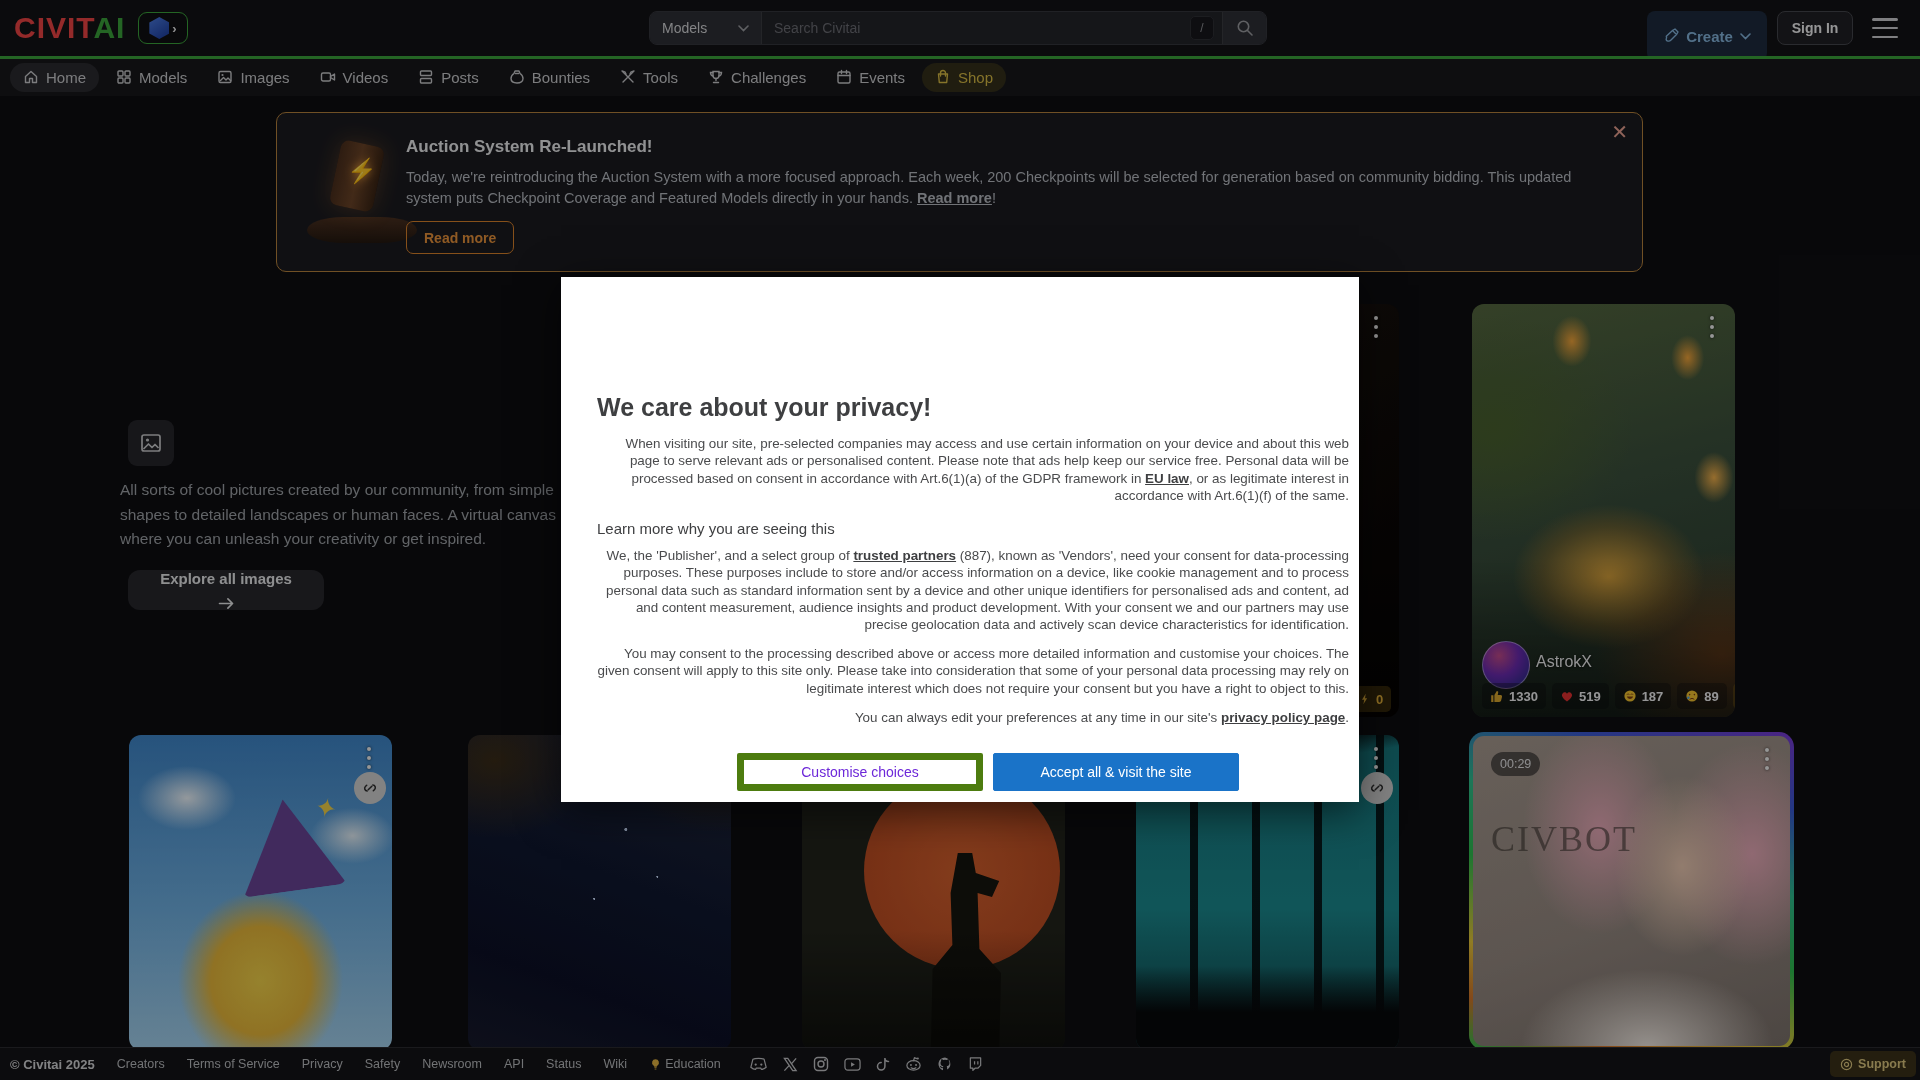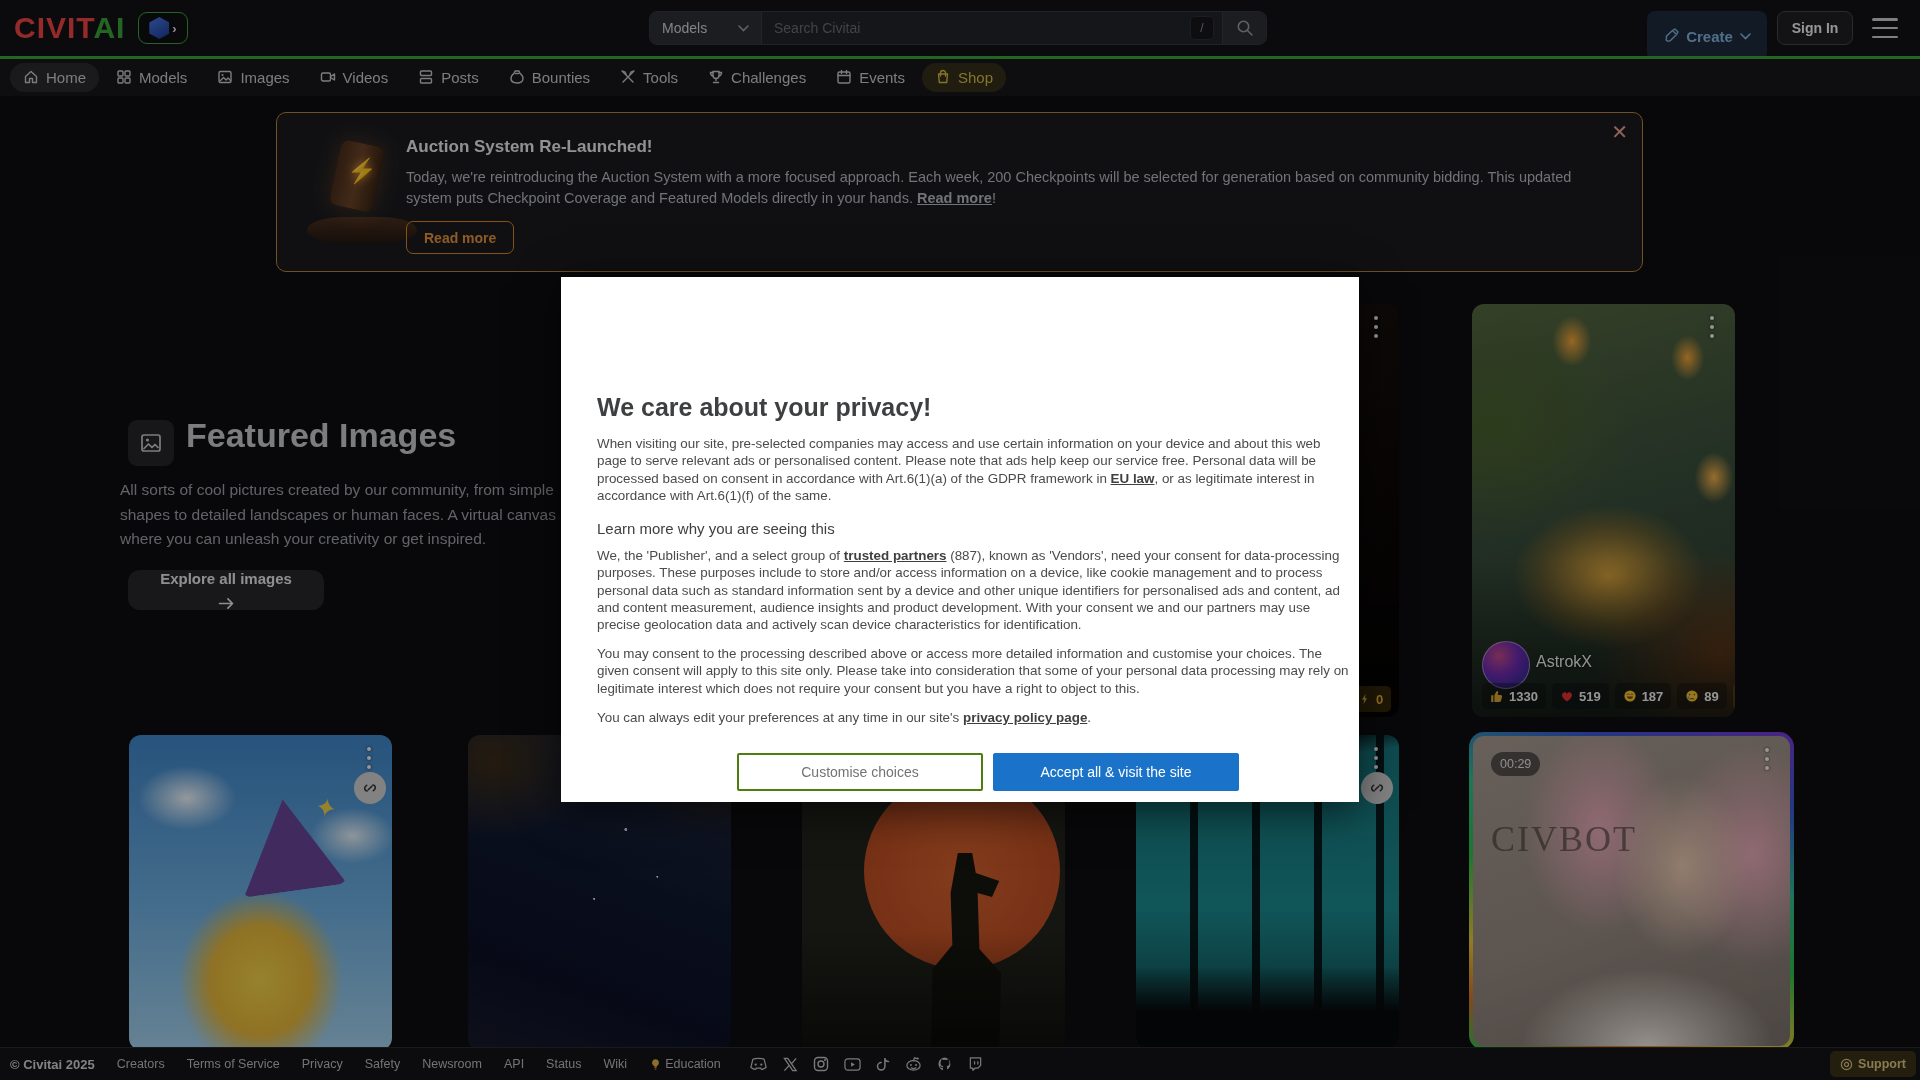--- a/index.html
+++ b/index.html
@@ -148,26 +148,26 @@
   .pill { height:26px; padding:0 8px; border-radius:5px; background:rgba(10,10,12,.35); display:flex;
     align-items:center; gap:5px; color:#f0f0f2; font-size:13px; font-weight:bold; cursor:pointer; }
   .pill.gold { background:rgba(110,85,20,.45); color:#e8b33a; }
   .lone-pill { position:absolute; left:215px; top:382px; }
 
   
   .backdrop { position:absolute; inset:0; background:rgba(0,0,0,.38); z-index:40; }
   .dialog { position:absolute; left:561px; top:277px; width:798px; height:525px; background:#ffffff; z-index:50;
     box-shadow:0 8px 40px rgba(0,0,0,.6); color:#47484a; }
   .dlg-title { position:absolute; left:36px; top:116px; font-size:25px; font-weight:bold; color:#3e3f41; }
-  .dlg-p { position:absolute; left:36px; width:752px; font-size:13.4px; line-height:17.3px; color:#4a4b4d; }
+  .dlg-p { position:absolute; left:36px; width:752px; font-size:13.4px; line-height:17.3px; color:#4a4b4d;text-align:right; }
   .dlg-p a { color:#3e3f41; font-weight:bold; text-decoration:underline; cursor:pointer; }
   .dlg-sub { position:absolute; left:36px; top:243px; font-size:15px; font-weight:normal; color:#3e3f41; }
   .dlg-btn { position:absolute; top:476px; width:246px; height:38px; border-radius:2px; font-size:14px;
     display:flex; align-items:center; justify-content:center; cursor:pointer; font-family:"Liberation Sans",sans-serif; }
-  .dlg-btn.outline { left:176px; background:#fff; border:2px solid #4d7c0f; color:#737373; }
+  .dlg-btn.outline { left:176px; background:#fff; border:7px solid #4d7c0f; color:#6d28d9; }
   .dlg-btn.fill { left:432px; background:#1a73c8; border:1px solid #1a73c8; color:#fff; }
 
   
   .footer { position:absolute; left:0; top:1047px; width:1920px; height:33px; background:#141417;
     border-top:1px solid #2a2a2f; z-index:35; display:flex; align-items:center; padding:0 10px; gap:22px; }
   .copyright { color:#d2d3d5; font-size:13px; font-weight:bold; white-space:nowrap; }
   .flink { color:#b9bbbe; font-size:12.5px; white-space:nowrap; cursor:pointer; }
   .edu { display:flex; align-items:center; gap:3px; }
   .social { display:flex; align-items:center; gap:15px; margin-left:6px; }
   .social svg { cursor:pointer; }
@@ -315,21 +315,20 @@
     <div class="close-x">✕</div>
   </div>
 
   <div class="feat-chip">
     <svg width="24" height="24" viewBox="0 0 24 24">
         <rect x="3" y="4" width="18" height="16" rx="2" stroke="#c9cacc" stroke-width="1.7" fill="none"></rect>
         <circle cx="8.5" cy="9" r="1.6" fill="#c9cacc"></circle>
         <path d="M4.5 18l5-5 3.5 3.5 3-3 3.5 3.5" stroke="#c9cacc" stroke-width="1.7" fill="none" stroke-linejoin="round"></path>
       </svg>
   </div>
-  <div class="feat-title">Featured Images</div>
   <div class="feat-desc">All sorts of cool pictures created by our community, from simple shapes to detailed landscapes or human faces. A virtual canvas where you can unleash your creativity or get inspired.</div>
   <div class="explore-btn">
     <span>Explore all images</span>
     <svg width="17" height="14" viewBox="0 0 17 14">
         <path d="M1 7h14M10 2l5 5-5 5" stroke="#e6e7e9" stroke-width="1.8" fill="none" stroke-linecap="round" stroke-linejoin="round"></path>
       </svg>
   </div>
 
   <div class="card row-top bg-dog" style="left:1136px">
     <div class="shade"></div>

